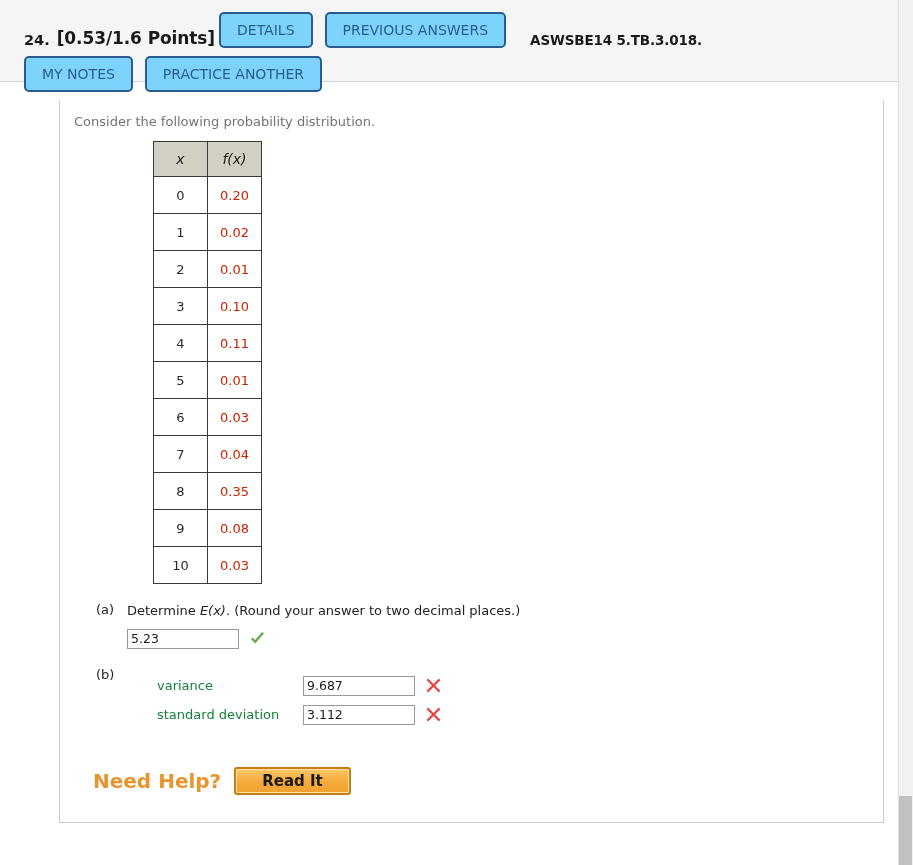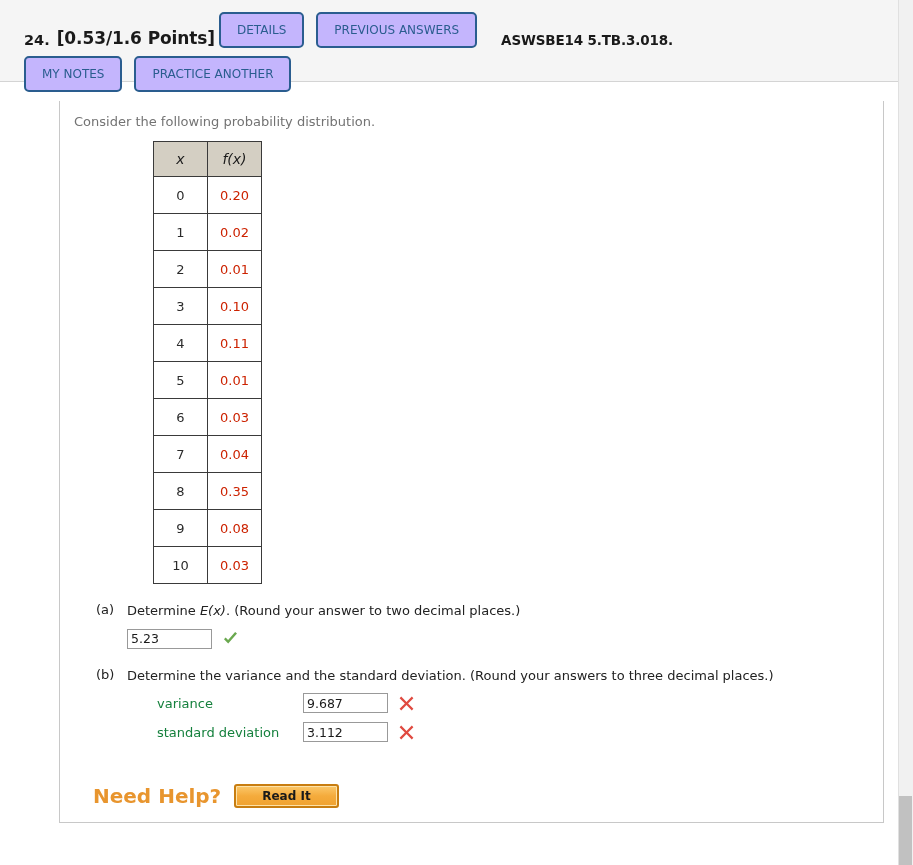--- a/index.html
+++ b/index.html
@@ -45,23 +45,23 @@
     color: #1a1a1a;
     margin-right: 4px;
     letter-spacing: -0.1px;
   }
   .pillbtn {
     display: inline-flex;
     align-items: center;
     justify-content: center;
     border: 2px solid #2a5d8f;
     border-radius: 5px;
-    background: #c4b5fd;
+    background: #7dd3fc;
     color: #2a5d8f;
-    font-size: 12px;
+    font-size: 14px;
     font-family: "DejaVu Sans", "Liberation Sans", sans-serif;
     height: 36px;
     padding: 0 16px;
     margin-right: 12px;
     box-sizing: border-box;
     cursor: pointer;
     white-space: nowrap;
   }
   .srccode {
     font-weight: bold;
@@ -143,21 +143,21 @@
   .ansrow.indent { padding-left: 30px; }
   .fieldlabel {
     width: 146px;
     flex: 0 0 146px;
     font-size: 13px;
     color: #15803d;
   }
   input.ansbox {
     border: 1px solid #999999;
     background: #ffffff;
-    width: 85px;
+    width: 112px;
     height: 20px;
     font-family: "DejaVu Sans", "Liberation Sans", sans-serif;
     font-size: 12.5px;
     color: #1a1a1a;
     padding: 1px 3px;
     box-sizing: border-box;
     border-radius: 0;
     outline: none;
   }
   .mark {
@@ -180,21 +180,21 @@
     font-weight: bold;
     font-size: 20px;
     margin-right: 13px;
   }
   .readit {
     border: 2px solid #c87d10;
     background: linear-gradient(to bottom, #fbc86a 0%, #f5ab3c 50%, #f0a230 100%);
     border-radius: 3px;
     color: #1a1a1a;
     font-weight: bold;
-    font-size: 12px;
+    font-size: 15px;
     padding: 3px 26px;
     cursor: pointer;
     font-family: "DejaVu Sans", "Liberation Sans", sans-serif;
     box-shadow: inset 0 0 0 1px #fde2a8;
   }
 
   
   .scrollbar-track {
     position: absolute;
     right: 0;
@@ -305,21 +305,20 @@
               <path d="M2 9.2 L6.2 13.4 L15 3.4 L13.1 2 L6.1 9.9 L3.6 7.4 Z" fill="#6aa84f"></path>
             </svg>
           </span>
         </div>
       </div>
     </div>
 
     <div class="part">
       <div class="part-label">(b)</div>
       <div class="part-body">
-        <div class="part-text">Determine the variance and the standard deviation. (Round your answers to three decimal places.)</div>
 
         <div class="ansrow indent">
           <span class="fieldlabel">variance</span>
           <input class="ansbox" type="text" value="9.687" style="">
           <span class="mark">
             <svg width="17" height="17" viewBox="0 0 17 17" xmlns="http://www.w3.org/2000/svg">
               <path d="M3.2 1.6 L8.5 6.9 L13.8 1.6 L15.4 3.2 L10.1 8.5 L15.4 13.8 L13.8 15.4 L8.5 10.1 L3.2 15.4 L1.6 13.8 L6.9 8.5 L1.6 3.2 Z" fill="#e04a40"></path>
             </svg>
           </span>
         </div>

